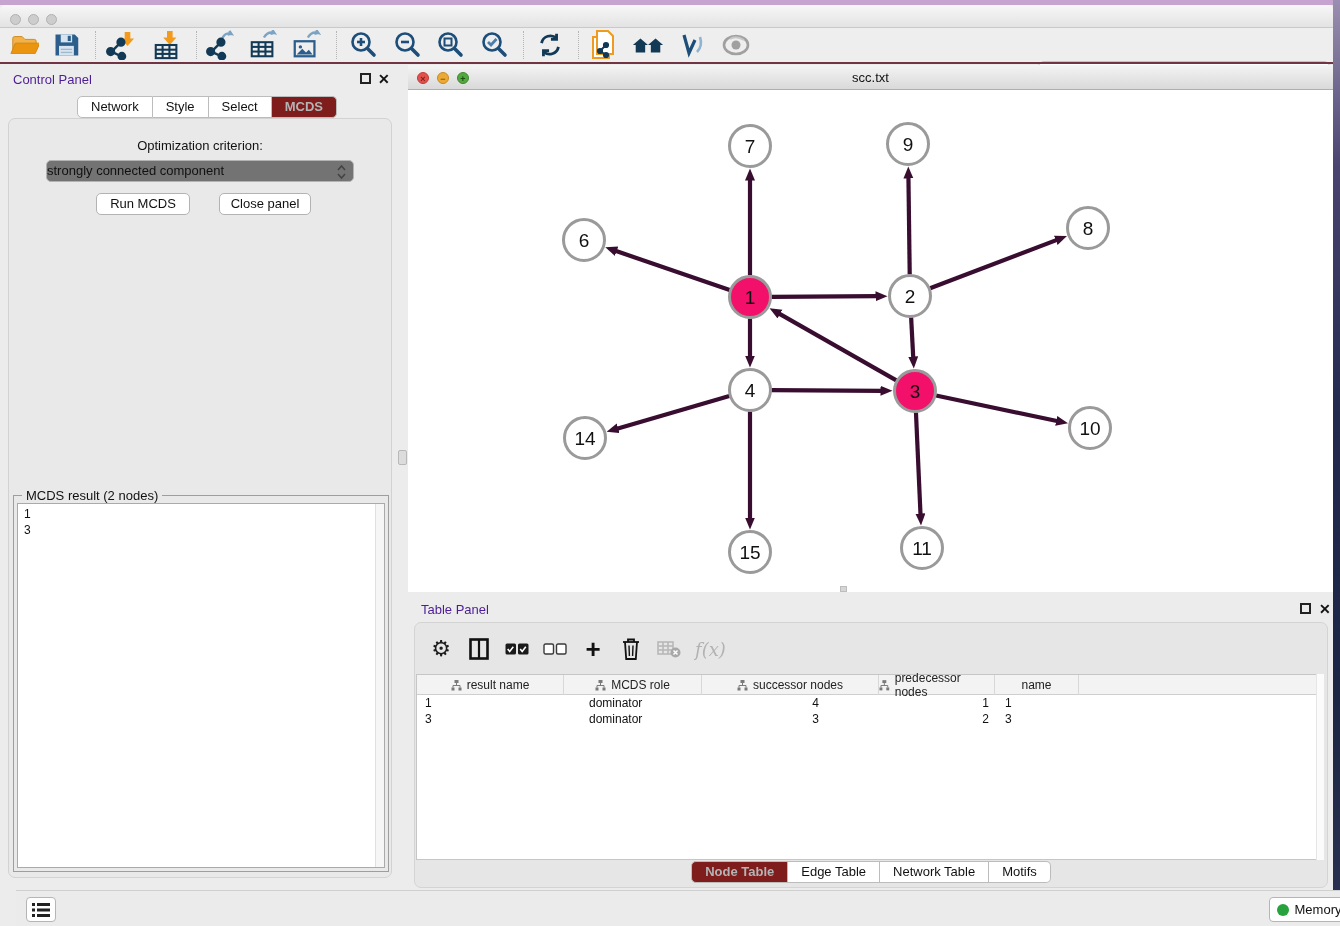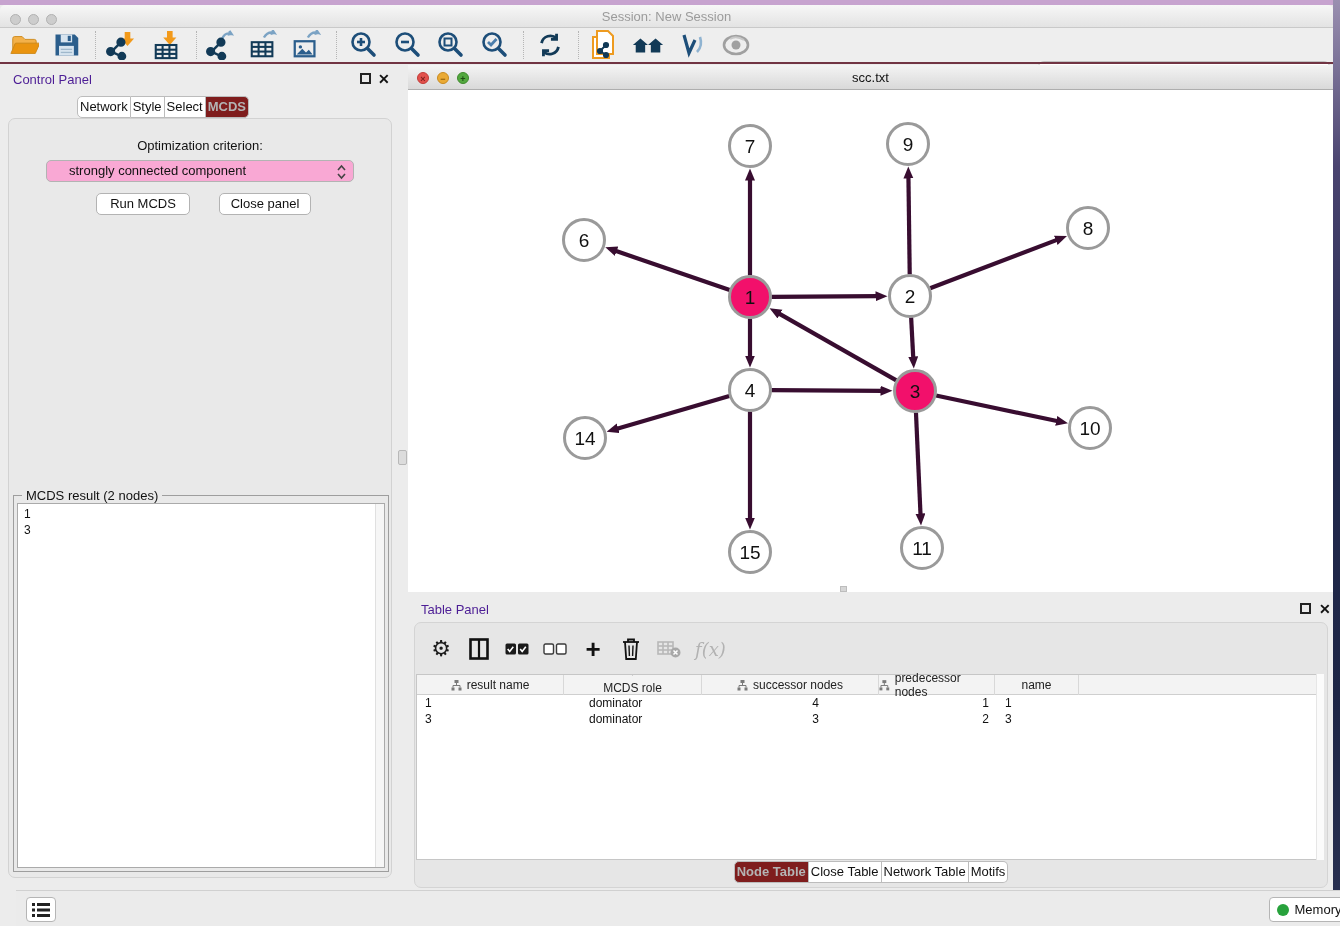--- a/index.html
+++ b/index.html
@@ -24,30 +24,30 @@
   .tsep { position:absolute; top:3px; width:0; height:28px; border-left:1px dotted #b5b5b5; }
   .searchbox { position:absolute; left:1038px; top:33px; width:292px; height:21px; background:#fff;
     border:1px solid #c2c2c2; border-radius:6px; display:flex; align-items:center; padding-left:6px; }
 
   
   .cp-header { position:absolute; left:0; top:65px; width:400px; height:28px; }
   .panel-title { font-size:13px; color:#4c1d95; position:absolute; left:13px; top:7px; }
   .float-icon { position:absolute; top:8px; width:11px; height:11px; border:2px solid #222; }
   .close-icon { position:absolute; top:6px; font-size:14px; font-weight:bold; color:#111; }
   .tabrow { position:absolute; display:flex; }
-  .tab { height:22px; line-height:20px; font-size:13px; padding:0 2px; background:#fff;
+  .tab { height:22px; line-height:20px; font-size:13px; padding:0 13px; background:#fff;
     border:1px solid #bcbcbc; border-left:none; color:#111; text-align:center; }
   .tab:first-child { border-left:1px solid #bcbcbc; border-radius:5px 0 0 5px; }
   .tab:last-child { border-radius:0 5px 5px 0; }
   .tab.sel { background:#7f1d1d; color:#b4b4b4;font-weight:bold; }
   .cp-body { position:absolute; left:8px; top:118px; width:384px; height:760px; background:#e9e9e9;
     border:1px solid #d2d2d2; border-radius:7px; }
   .opt-label { position:absolute; left:0; width:100%; top:19px; text-align:center; font-size:13px; color:#111; }
-  .dropdown { position:absolute; left:37px; top:41px; width:308px; height:22px; background:#f9a8d4;
-    border:1px solid #b3b3b3; border-radius:5px; font-size:13px; color:#111; line-height:20px; padding-left:22px; }
+  .dropdown { position:absolute; left:37px; top:41px; width:308px; height:22px; background:#737373;
+    border:1px solid #b3b3b3; border-radius:5px; font-size:13px; color:#111; line-height:20px; padding-left:0; }
   .dd-stepper { position:absolute; right:7px; top:3px; }
   .btn { position:absolute; height:22px; background:#fff; border:1px solid #b3b3b3; border-radius:5px;
     font-size:13px; color:#111; text-align:center; line-height:20px; }
   .groupbox { position:absolute; left:4px; top:376px; width:376px; height:377px; border:1px solid #9e9e9e; }
   .groupbox-label { position:absolute; left:8px; top:-8px; background:#e9e9e9; padding:0 4px; font-size:13px; color:#111; }
   .result-area { position:absolute; left:3px; top:7px; right:3px; bottom:3px; background:#fff;
     border:1px solid #aaa; font-size:12px; color:#111; padding:2px 6px; white-space:pre; line-height:16px; }
   .result-scroll { position:absolute; right:4px; top:8px; width:9px; bottom:4px; background:#f6f6f6; border-left:1px solid #e0e0e0; }
   .splitter-handle { position:absolute; left:398px; top:450px; width:9px; height:15px; background:#dcdcdc;
     border:1px solid #b8b8b8; border-radius:2px; }
@@ -94,21 +94,20 @@
 <body>
 
 <div id="screen">
   <div class="wall-top"></div>
   <div class="wall-right"></div>
 
   <div class="titlebar">
     <span class="tl-dot" style="left:10px;"></span>
     <span class="tl-dot" style="left:28px;"></span>
     <span class="tl-dot" style="left:46px;"></span>
-    <div class="title">Session: New Session</div>
   </div>
 
   <div class="toolbar">
     <div class="tbtn" style="left:6px;">
       <svg width="30" height="28" viewBox="0 0 32 28">
         <path d="M4 23 V7 q0-2 2-2 h8 l3 3 h10 q2 0 2 2 v3 H6z" fill="#f3b14a" stroke="#cd8a1c"></path>
         <path d="M2 23 L7 12 h26 l-5 11 z" fill="#ea940f" stroke="#cd8a1c"></path>
       </svg>
     </div>
     <div class="tbtn" style="left:48px;">
@@ -432,21 +431,21 @@
       <div class="thead" id="table-head">
           <div class="th" style="width: 147px;">
             <svg width="11" height="11" viewBox="0 0 11 11">
               <rect x="3.5" y="0" width="4" height="3" fill="#7a7a7a"></rect>
               <path d="M5.5 3 v2.5 M2 5.5 h7 M2 5.5 v2 M9 5.5 v2" stroke="#7a7a7a" stroke-width="1" fill="none"></path>
               <rect x="0.5" y="7.5" width="3" height="3" fill="#7a7a7a"></rect>
               <rect x="7.5" y="7.5" width="3" height="3" fill="#7a7a7a"></rect>
             </svg>
             <span>result name</span>
           </div>
-          <div class="th" style="width: 138px; flex-direction: column;">
+          <div class="th" style="width: 138px;">
             <svg width="11" height="11" viewBox="0 0 11 11">
               <rect x="3.5" y="0" width="4" height="3" fill="#7a7a7a"></rect>
               <path d="M5.5 3 v2.5 M2 5.5 h7 M2 5.5 v2 M9 5.5 v2" stroke="#7a7a7a" stroke-width="1" fill="none"></path>
               <rect x="0.5" y="7.5" width="3" height="3" fill="#7a7a7a"></rect>
               <rect x="7.5" y="7.5" width="3" height="3" fill="#7a7a7a"></rect>
             </svg>
             <span>MCDS role</span>
           </div>
           <div class="th" style="width: 177px;">
             <svg width="11" height="11" viewBox="0 0 11 11">
@@ -483,21 +482,21 @@
             <div class="td" style="width: 138px; padding-left: 25px; text-align: left;">dominator</div>
             <div class="td" style="width: 177px; padding-right: 60px; text-align: right;">3</div>
             <div class="td" style="width: 116px; padding-right: 6px; text-align: right;">2</div>
             <div class="td" style="width: 84px; padding-left: 10px; text-align: left;">3</div>
           </div>
         </div>
     </div>
     <div class="tp-scroll"></div>
     <div class="tp-tabs" id="tp-tabs">
         <div class="tab sel">Node Table</div>
-        <div class="tab">Close Table</div>
+        <div class="tab">Edge Table</div>
         <div class="tab">Network Table</div>
         <div class="tab">Motifs</div>
       </div>
   </div>
 
   <div class="statusbar">
     <div class="status-btn list-btn">
       <svg width="20" height="16" viewBox="0 0 20 16">
         <g fill="#222">
           <rect x="1" y="1" width="3" height="3"></rect>

